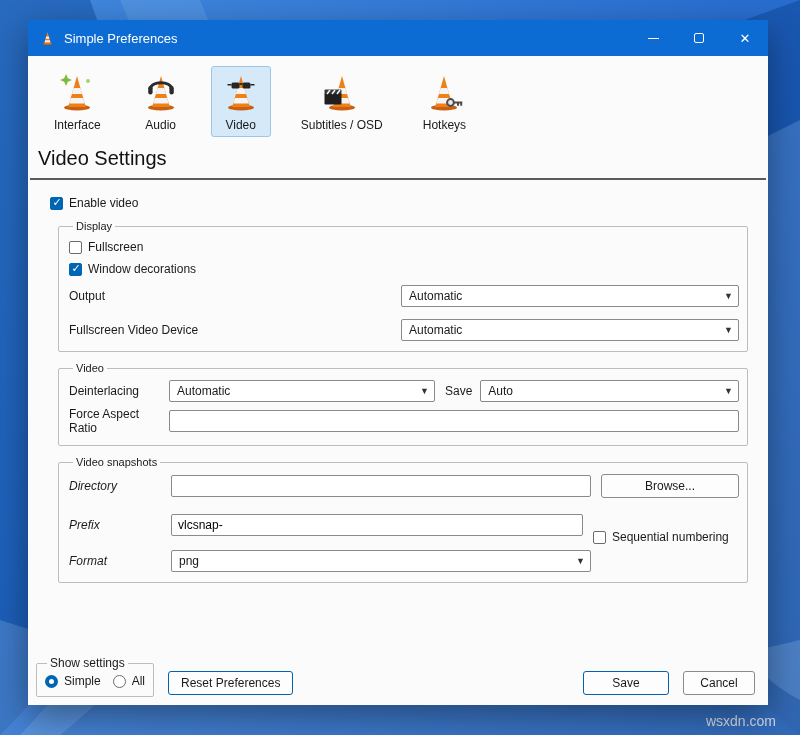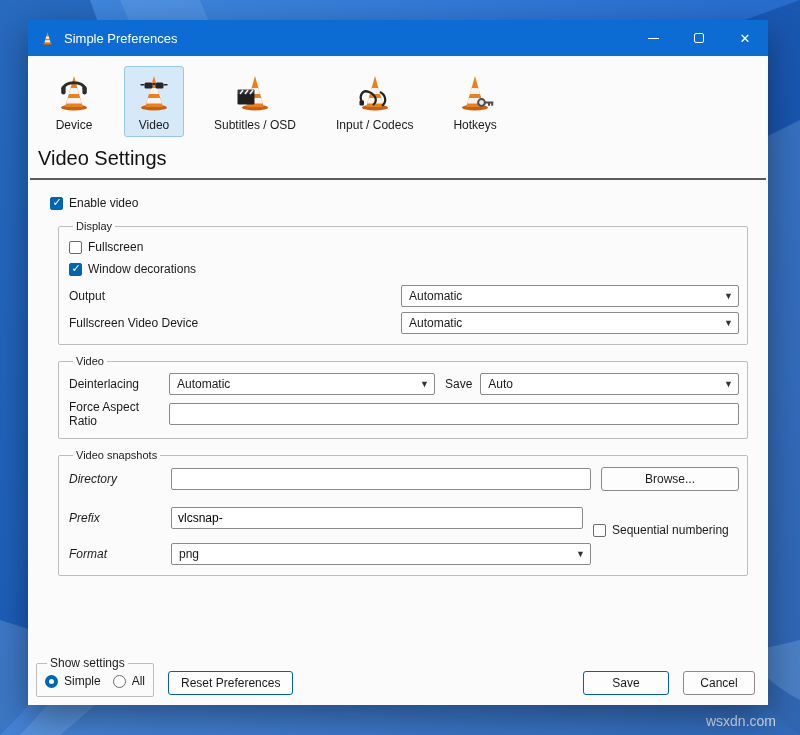--- a/index.html
+++ b/index.html
@@ -61,21 +61,21 @@
   .tinput { height:22px; background:#fff; border:1px solid #8a8a8a; border-radius:2px;
             padding:0 6px; font:inherit; color:#000000; }
 
   .btn { height:24px; background:#fdfdfd; border:1px solid #8a8a8a; border-radius:3px;
          padding:0 12px; font:inherit; color:#1a1a1a; cursor:default; }
   .btn.primary { border-color:#0062b1; }
 
   .row-fs { margin-top:2px; }
   .row-wd { margin-top:8px;text-align:center; }
   .row-out { margin-top:9px; }
-  .row-fsd { margin-top:5px; }
+  .row-fsd { margin-top:12px; }
   .combo-338 { width:338px; }
   .combo-266 { width:266px; }
   .combo-420 { width:420px; }
   .mode-label { margin:0 8px 0 10px; }
   .row-far { margin-top:5px; }
   .row-prefix { margin-top:8px; }
   .row-format { margin-top:6px; }
   .btn-browse { width:138px; margin-left:10px; }
   .seq-check { width:146px; margin-left:10px; flex:0 0 auto;margin-top:24px; }
 
@@ -136,34 +136,47 @@
         <button class="tb-btn">
             <span class="glyph-close">✕</span>
           </button>
       </div>
     </div>
 
     <div class="dlg-body">
 
       <div class="toolbar">
 
+        <div class="tool-item">
+          <span>
+            <svg width="40" height="40" viewBox="0 0 40 40">
+              <ellipse cx="20" cy="35.5" rx="13" ry="3" fill="#c95f10"></ellipse>
+              <polygon points="20,4 28.8,35 11.2,35" fill="#ef8018"></polygon>
+              <polygon points="16.6,16 23.4,16 25.1,22 14.9,22" fill="#f4f4f4"></polygon>
+              <polygon points="13.8,26 26.2,26 27.8,31.5 12.2,31.5" fill="#f4f4f4"></polygon>
+              <polygon points="9,2 10.8,6.2 15,8 10.8,9.8 9,14 7.2,9.8 3,8 7.2,6.2" fill="#7cb93e"></polygon>
+              <circle cx="31" cy="9" r="2" fill="#a8d26a"></circle>
+            </svg>
+          </span>
+          <span class="tool-label">Interface</span>
+        </div>
 
         <div class="tool-item">
           <span>
             <svg width="40" height="40" viewBox="0 0 40 40">
               <ellipse cx="20" cy="35.5" rx="13" ry="3" fill="#c95f10"></ellipse>
               <polygon points="20,4 28.8,35 11.2,35" fill="#ef8018"></polygon>
               <polygon points="16.6,16 23.4,16 25.1,22 14.9,22" fill="#f4f4f4"></polygon>
               <polygon points="13.8,26 26.2,26 27.8,31.5 12.2,31.5" fill="#f4f4f4"></polygon>
               <path d="M9.5,17 C9.5,8.5 30.5,8.5 30.5,17" stroke="#2c2c2c" stroke-width="3" fill="none"></path>
               <rect x="7.2" y="14" width="4.4" height="8.5" rx="2.2" fill="#2c2c2c"></rect>
               <rect x="28.4" y="14" width="4.4" height="8.5" rx="2.2" fill="#2c2c2c"></rect>
             </svg>
           </span>
-          <span class="tool-label">Device</span>
+          <span class="tool-label">Audio</span>
         </div>
 
         <div class="tool-item selected">
           <span>
             <svg width="40" height="40" viewBox="0 0 40 40">
               <ellipse cx="20" cy="35.5" rx="13" ry="3" fill="#c95f10"></ellipse>
               <polygon points="20,4 28.8,35 11.2,35" fill="#ef8018"></polygon>
               <polygon points="16.6,16 23.4,16 25.1,22 14.9,22" fill="#f4f4f4"></polygon>
               <polygon points="13.8,26 26.2,26 27.8,31.5 12.2,31.5" fill="#f4f4f4"></polygon>
               <path d="M6.5,12.8 h4 M29.5,12.8 h4" stroke="#262626" stroke-width="1.6"></path>
@@ -183,34 +196,20 @@
               <polygon points="16.6,16 23.4,16 25.1,22 14.9,22" fill="#f4f4f4"></polygon>
               <polygon points="13.8,26 26.2,26 27.8,31.5 12.2,31.5" fill="#f4f4f4"></polygon>
               <rect x="2.5" y="17.5" width="17" height="5" rx="1" fill="#3a3a3a"></rect>
               <rect x="2.5" y="21.5" width="17" height="11" rx="1" fill="#1f1f1f"></rect>
               <path d="M5,22 l3,-4 M10,22 l3,-4 M15,22 l3,-4" stroke="#eeeeee" stroke-width="1.6"></path>
             </svg>
           </span>
           <span class="tool-label">Subtitles / OSD</span>
         </div>
 
-        <div class="tool-item">
-          <span>
-            <svg width="40" height="40" viewBox="0 0 40 40">
-              <ellipse cx="20" cy="35.5" rx="13" ry="3" fill="#c95f10"></ellipse>
-              <polygon points="20,4 28.8,35 11.2,35" fill="#ef8018"></polygon>
-              <polygon points="16.6,16 23.4,16 25.1,22 14.9,22" fill="#f4f4f4"></polygon>
-              <polygon points="13.8,26 26.2,26 27.8,31.5 12.2,31.5" fill="#f4f4f4"></polygon>
-              <path d="M8,31 C3,25 7,17 14,20 S23,29 18,33" stroke="#222222" stroke-width="2.2" fill="none"></path>
-              <path d="M27,34 C32,30 31,23 25,20" stroke="#222222" stroke-width="2.2" fill="none"></path>
-              <rect x="4.5" y="28.5" width="4.5" height="5" rx="1" fill="#222222"></rect>
-            </svg>
-          </span>
-          <span class="tool-label">Input / Codecs</span>
-        </div>
 
         <div class="tool-item">
           <span>
             <svg width="40" height="40" viewBox="0 0 40 40">
               <ellipse cx="20" cy="35.5" rx="13" ry="3" fill="#c95f10"></ellipse>
               <polygon points="20,4 28.8,35 11.2,35" fill="#ef8018"></polygon>
               <polygon points="16.6,16 23.4,16 25.1,22 14.9,22" fill="#f4f4f4"></polygon>
               <polygon points="13.8,26 26.2,26 27.8,31.5 12.2,31.5" fill="#f4f4f4"></polygon>
               <circle cx="26.5" cy="30.5" r="3.4" fill="#e8e8e8" stroke="#4c4c4c" stroke-width="2"></circle>
               <path d="M29.8,30.5 h8.5 M34,30.5 v3.2 M37.2,30.5 v3.2" stroke="#4c4c4c" stroke-width="2"></path>

